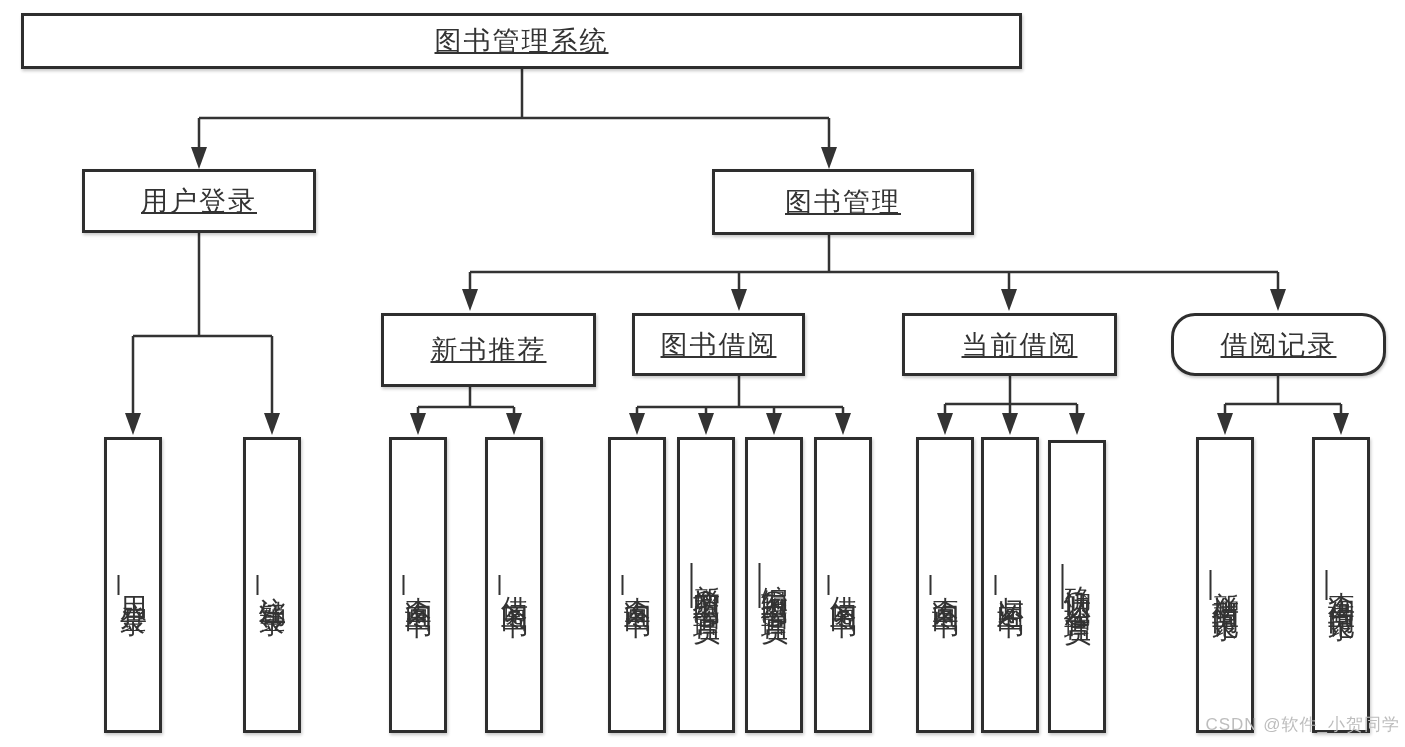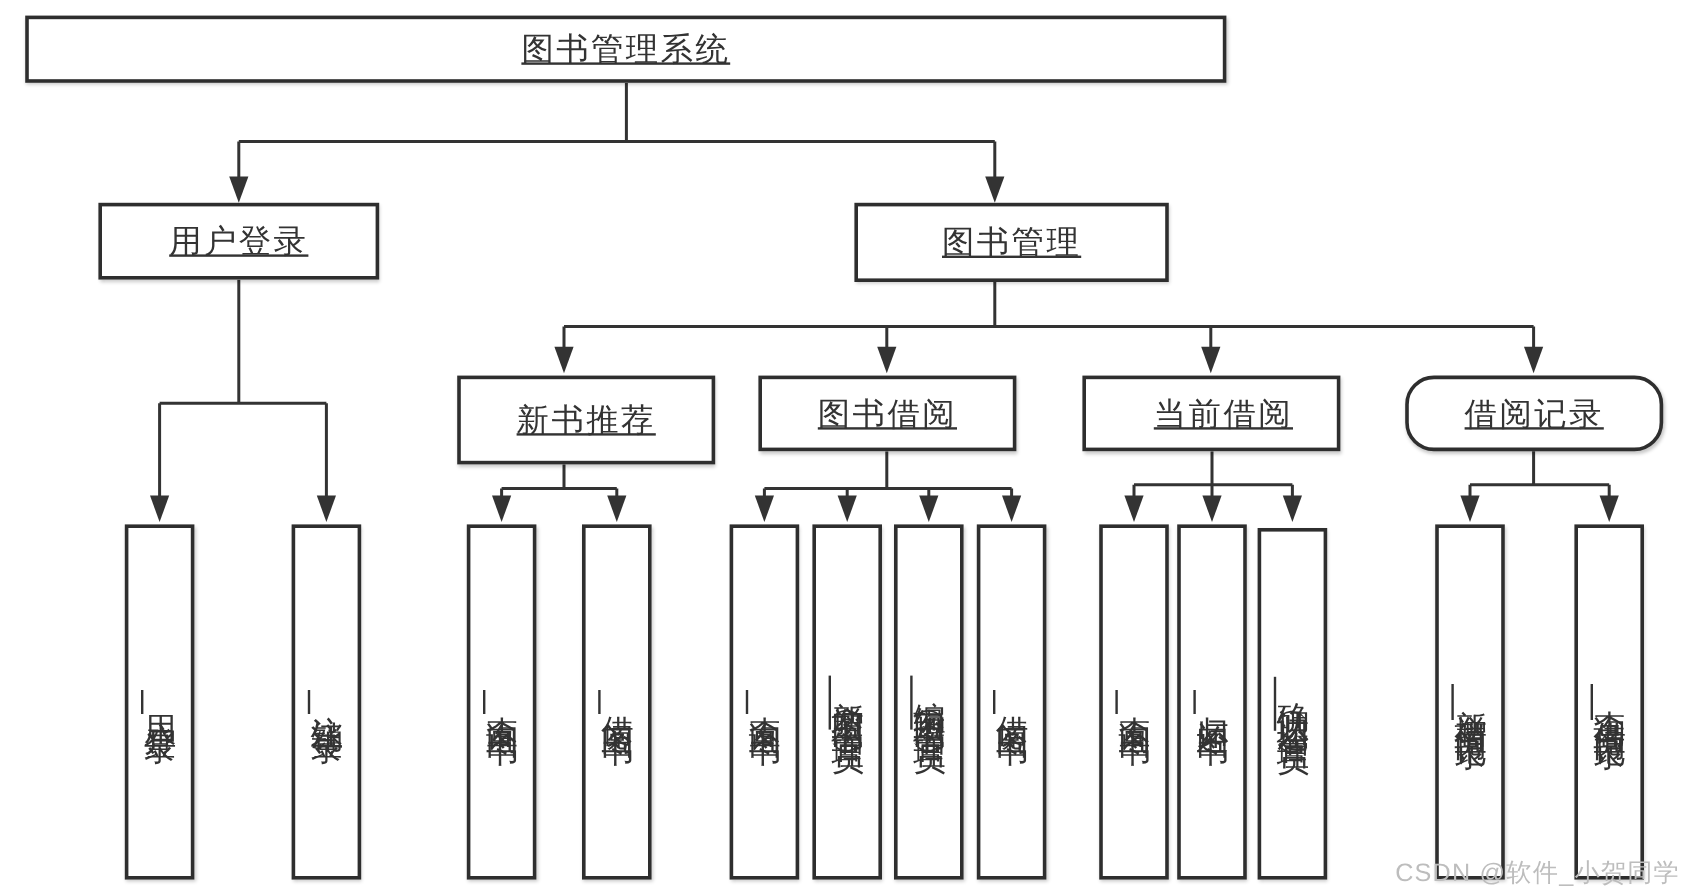--- a/index.html
+++ b/index.html
@@ -47,21 +47,21 @@
     writing-mode: vertical-rl;
     text-orientation: mixed;
     letter-spacing: 5px;
     white-space: normal;
     line-height: 1;
   }
   .watermark {
     position: absolute;
     top: 713px;
     right: 5px;
-    font-size: 21px;
+    font-size: 17px;
     letter-spacing: 1px;
     color: #bdbdbd;
     z-index: 3;
     white-space: nowrap;
   }
 </style>
 </head>
 <body>
 
 <div class="canvas">
@@ -109,21 +109,21 @@
   <div class="box" style="left:82px; top:169px; width:234px; height:64px;">
     <span class="lbl">用户登录</span>
   </div>
   <div class="box" style="left:712px; top:169px; width:262px; height:66px;">
     <span class="lbl">图书管理</span>
   </div>
 
   <div class="box" style="left:365px; top:313px; width:215px; height:74px;margin-left:16px;">
     <span class="lbl">新书推荐</span>
   </div>
-  <div class="box" style="left:632px; top:313px; width:215px; height:63px;">
+  <div class="box" style="left:632px; top:313px; width:173px; height:63px;">
     <span class="lbl">图书借阅</span>
   </div>
   <div class="box" style="left:902px; top:313px; width:215px; height:63px;padding-left:20px;">
     <span class="lbl">当前借阅</span>
   </div>
   <div class="box" style="left:1171px; top:313px; width:215px; height:63px;border-radius:24px;">
     <span class="lbl">借阅记录</span>
   </div>
 
   <div class="box vbox" style="left:104px; top:437px; width:58px; height:296px;">

